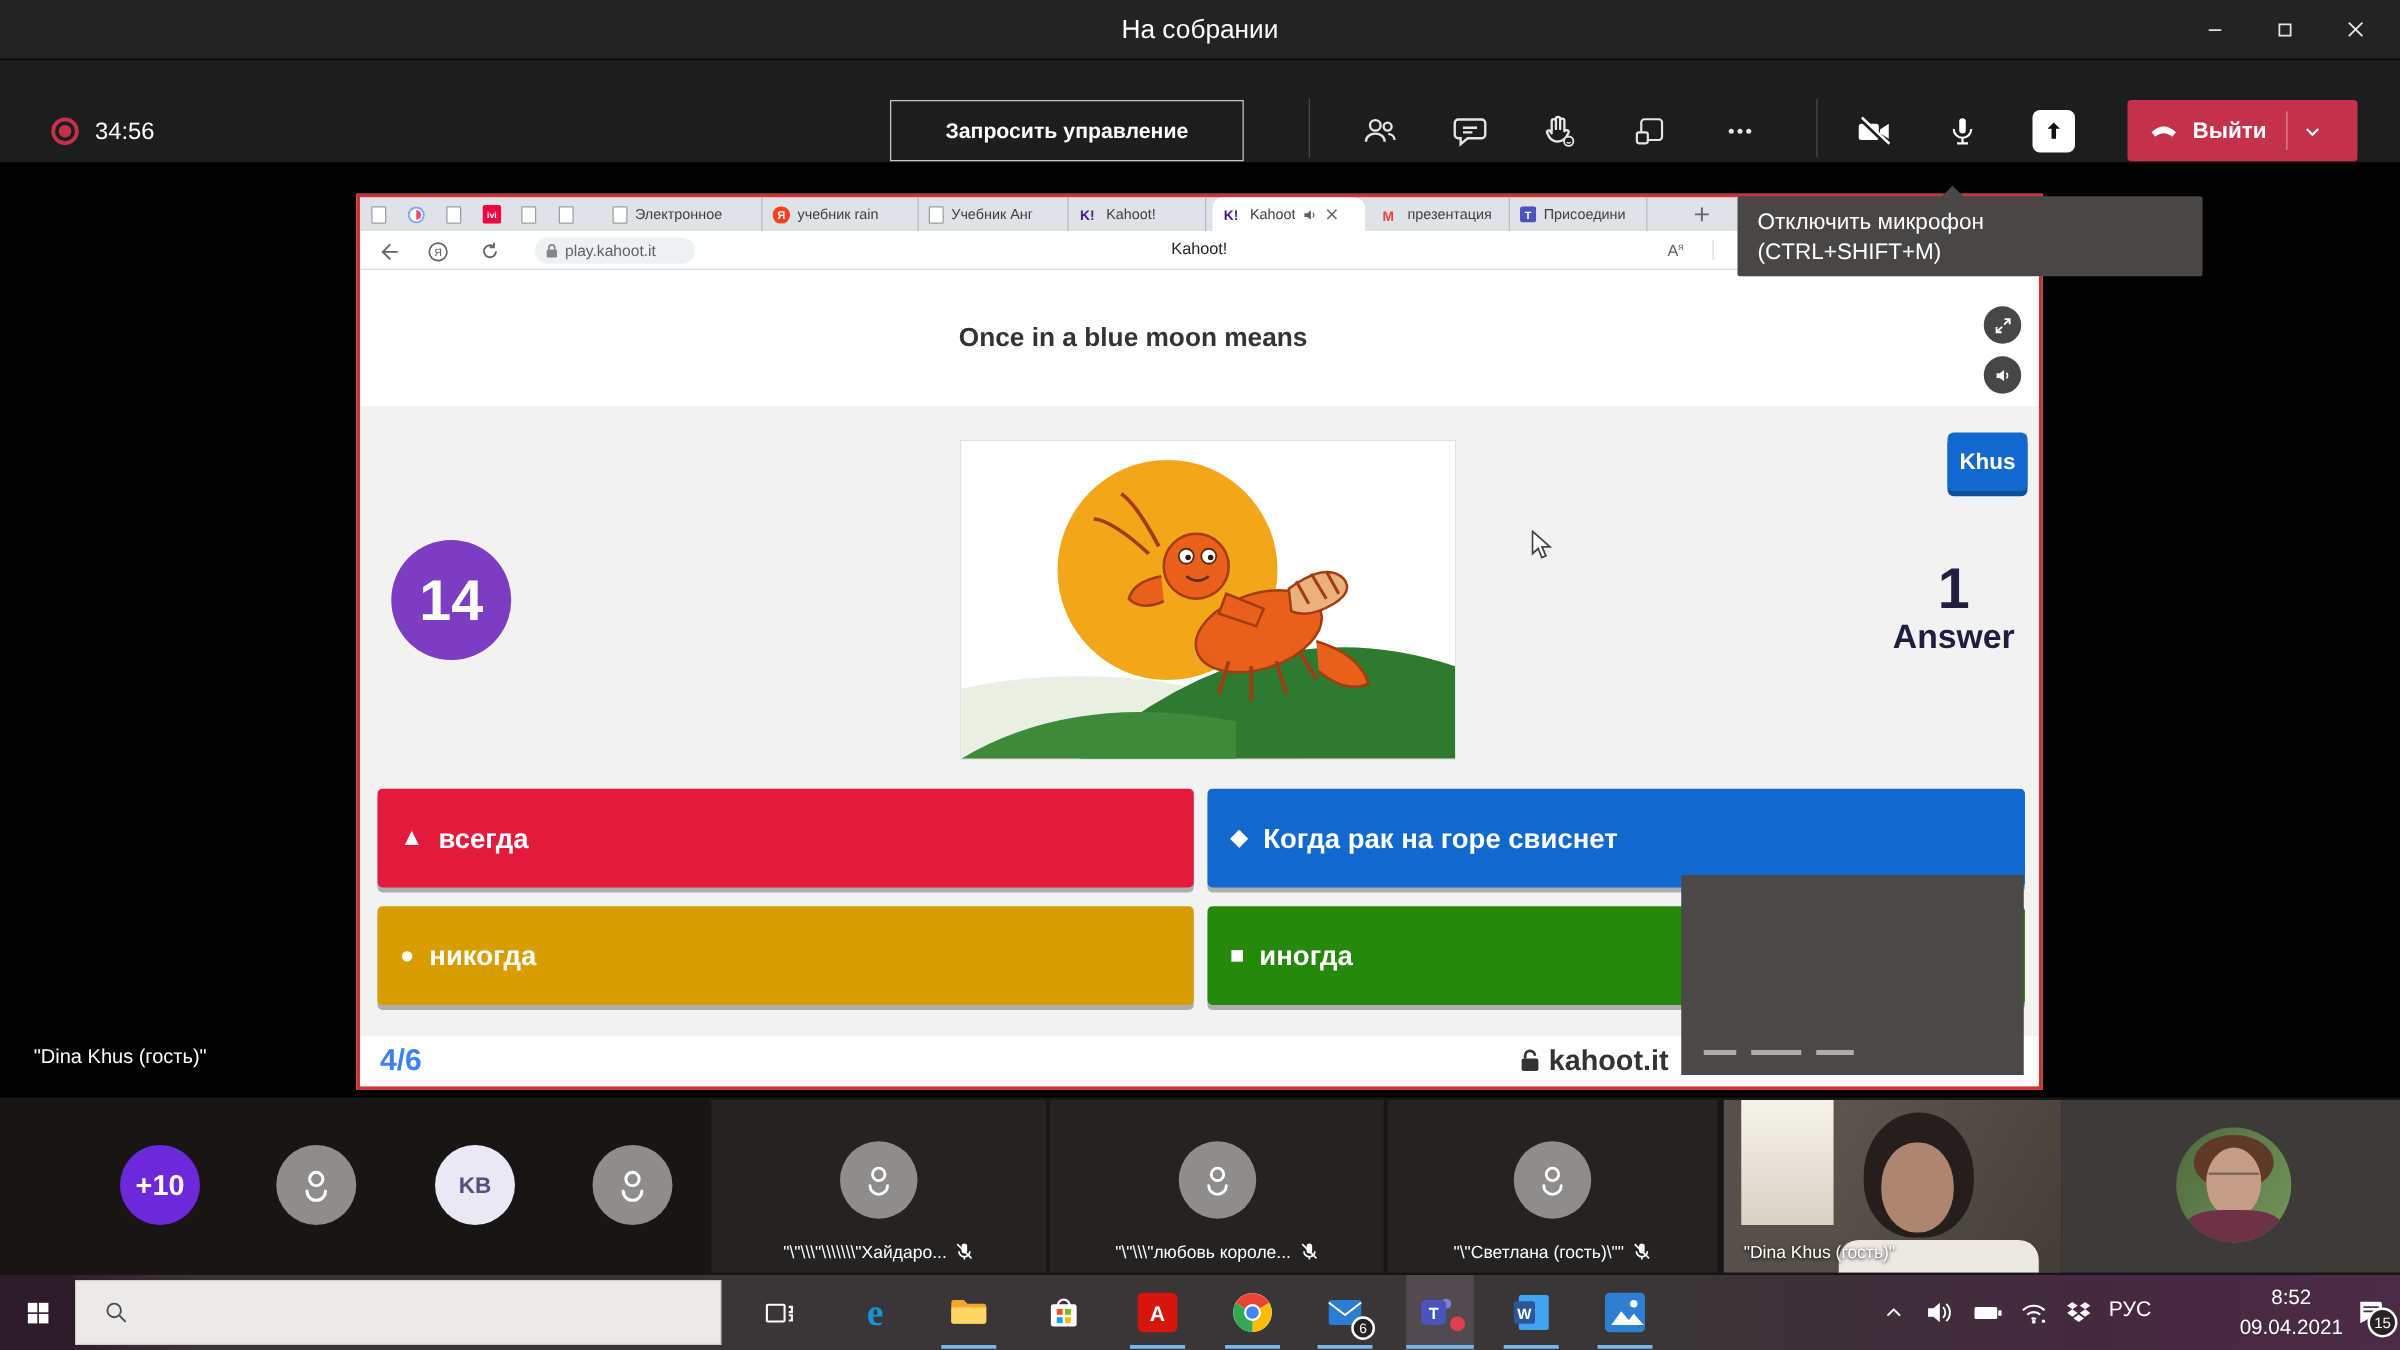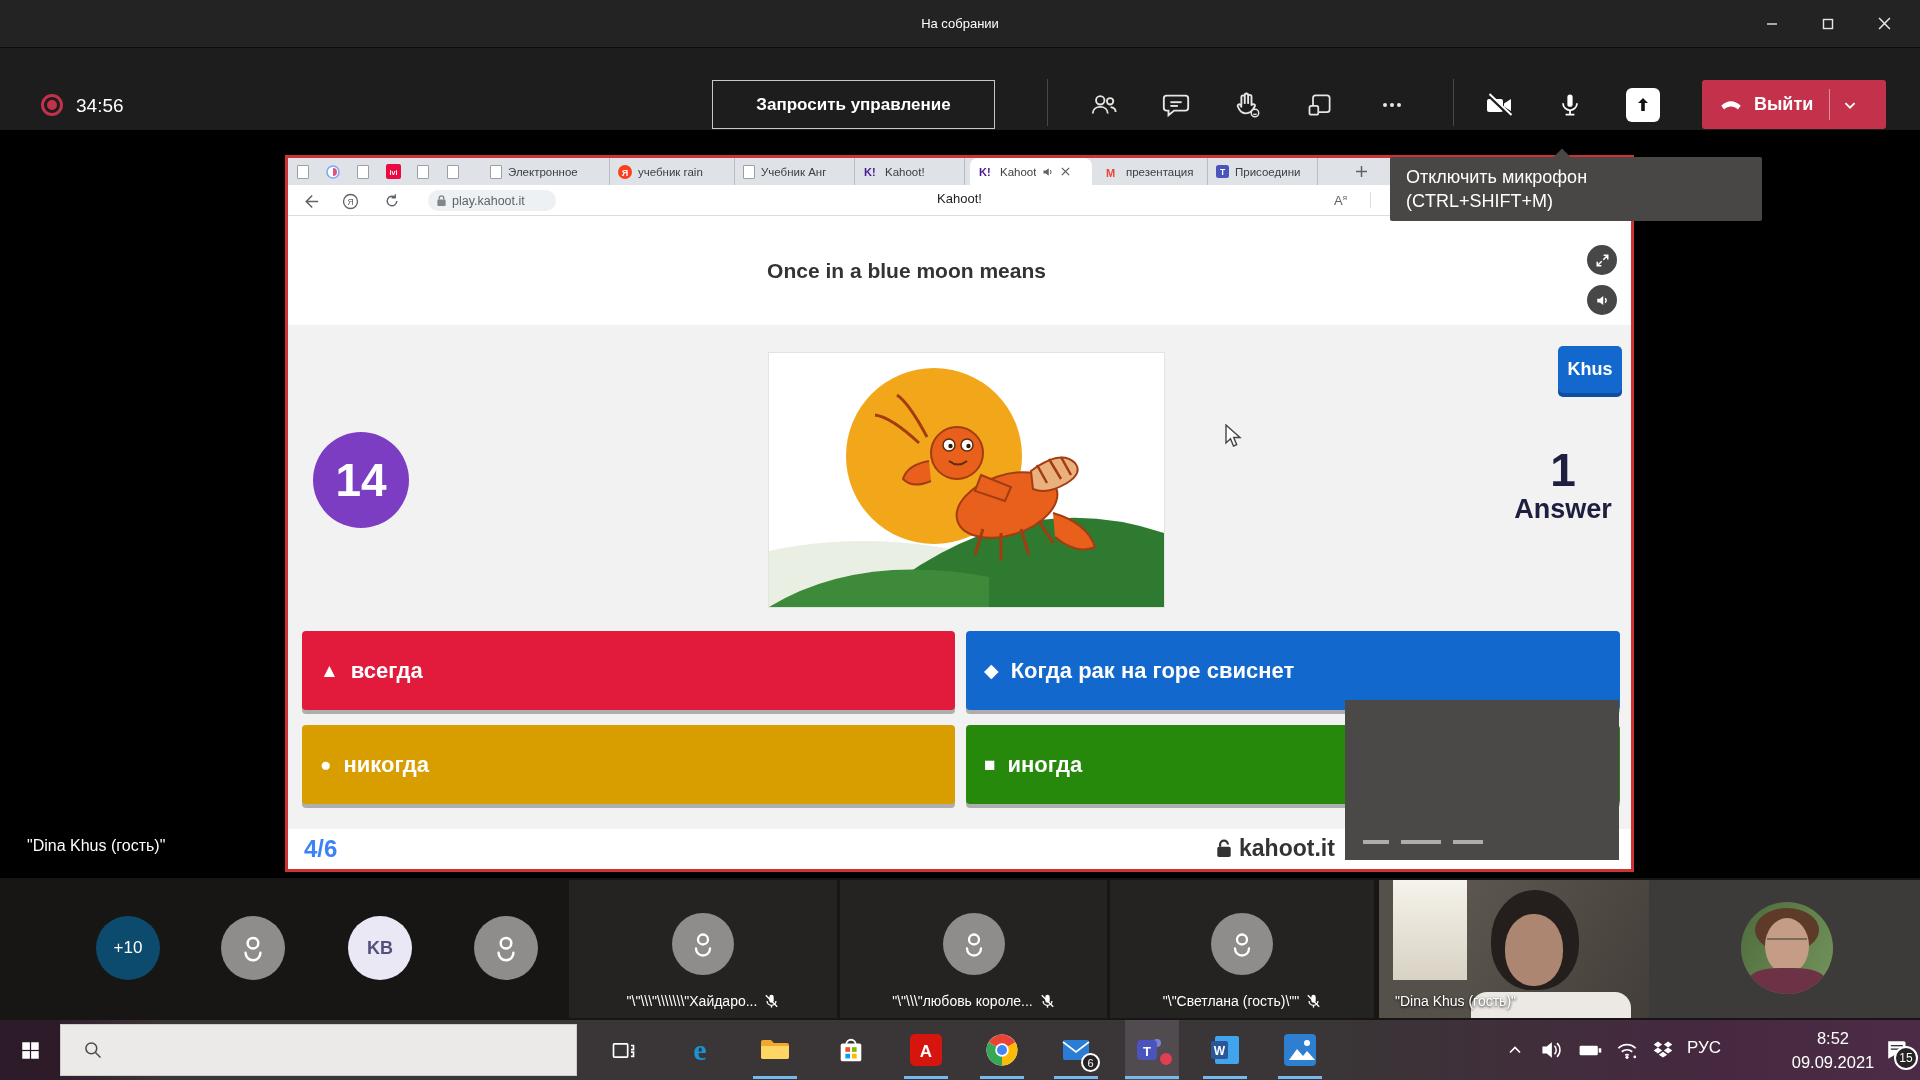--- a/index.html
+++ b/index.html
@@ -2,21 +2,21 @@
 <html><head>
 <meta charset="utf-8">
 <style>
 *{box-sizing:border-box;margin:0;padding:0}
 html,body{width:1920px;height:1080px;overflow:hidden;background:#000}
 #root{position:relative;width:1920px;height:1080px;background:#000;font-family:"Liberation Sans","DejaVu Sans",sans-serif;overflow:hidden}
 .abs{position:absolute}
 svg{display:block}
 
 .titlebar{left:0;top:0;width:1920px;height:47px;background:#242323;display:flex;align-items:center;justify-content:center}
-.titlebar .t{color:#fff;font-size:13px}
+.titlebar .t{color:#fff;font-size:21px}
 .winbtn{position:absolute;top:0;width:56px;height:47px;display:flex;align-items:center;justify-content:center;color:#e6e6e6}
 
 .toolbar{left:0;top:47px;width:1920px;height:83px;background:#1e1d1d;border-top:1px solid #0c0c0c}
 .rec{left:41px;top:94px;width:22px;height:22px;border:3px solid #c4314b;border-radius:50%;display:flex;align-items:center;justify-content:center}
 .rec i{width:10px;height:10px;border-radius:50%;background:#c4314b}
 .timer{left:76px;top:95px;color:#fff;font-size:19px}
 .reqbtn{left:712px;top:80px;width:283px;height:49px;border:1px solid #c9c7c5;border-radius:0;color:#fff;font-size:17px;font-weight:600;display:flex;align-items:center;justify-content:center;background:#1e1d1d}
 .vsep{top:79px;width:1px;height:47px;background:#4a4846}
 .tico{width:36px;height:36px;top:87px;display:flex;align-items:center;justify-content:center;color:#e8e6e3}
 .sharebox{left:1626px;top:88px;width:34px;height:34px;background:#fff;border-radius:6px;display:flex;align-items:center;justify-content:center}
@@ -393,21 +393,21 @@
       <i style="left:56px;width:40px"></i>
       <i style="left:108px;width:30px"></i>
     </div>
 
     <svg class="abs" style="left:937px;top:266px;z-index:40" width="17" height="24" viewBox="0 0 17 24">
       <path d="M1 1v18l4.5-4.2 3 7.2 3.2-1.3-3-7.2H15z" fill="#fff" stroke="#444" stroke-width="1.4"></path>
     </svg>
   </div>
 
   <div class="abs pstrip"></div>
-  <div class="abs avatar" style="left:96px;background:#0c4a6e;color:#fff;font-size:17px;font-weight:400">
+  <div class="abs avatar" style="left:96px;background:#6d28d9;color:#fff;font-size:23px;font-weight:700">
     <span>+10</span>
   </div>
   <div class="abs avatar av-grey" style="left:221px">
     <svg width="34" height="34" viewBox="0 0 32 32">
         <circle cx="16" cy="11.5" r="5" fill="none" stroke="#fff" stroke-width="2.3"></circle>
         <path d="M9 20.5a7 7 0 0 0 14 0" fill="none" stroke="#fff" stroke-width="2.3" stroke-linecap="round"></path>
       </svg>
   </div>
   <div class="abs avatar" style="left:348px;background:#eae8f5;color:#53507e;font-size:18px;font-weight:bold">
     <span>KB</span>
@@ -615,21 +615,21 @@
       </svg>
   </div>
   <div class="abs tbico tray" style="left:1645px">
     <svg width="22" height="22" viewBox="0 0 26 26">
         <path d="M7 3l5 3.5L7 10 2 6.5zM19 3l5 3.5L19 10l-5-3.5zM7 10l5 3.5L7 17l-5-3.5zM19 10l5 3.5L19 17l-5-3.5zM13 15l5 3.5-5 3.5-5-3.5z" fill="#fff"></path>
       </svg>
   </div>
   <div class="abs tray" style="left:1682px;top:1038px;font-size:17px;width:44px;text-align:center">РУС</div>
   <div class="abs clock">
     <div>8:52</div>
-    <div>09.09.2021</div>
+    <div>09.04.2021</div>
   </div>
   <div class="abs tbico" style="left:1878px">
     <svg width="26" height="26" viewBox="0 0 30 30">
         <path d="M6 5h18a2 2 0 0 1 2 2v11a2 2 0 0 1-2 2h-9l-9 5z" fill="#fff"></path>
         <line x1="9" y1="10" x2="23" y2="10" stroke="#43313f" stroke-width="1.6"></line>
         <line x1="9" y1="14" x2="19" y2="14" stroke="#43313f" stroke-width="1.6"></line>
       </svg>
   </div>
   <div class="abs badge" style="left:1894px;top:1046px;width:24px;height:24px;font-size:12px">
     <span>15</span>

